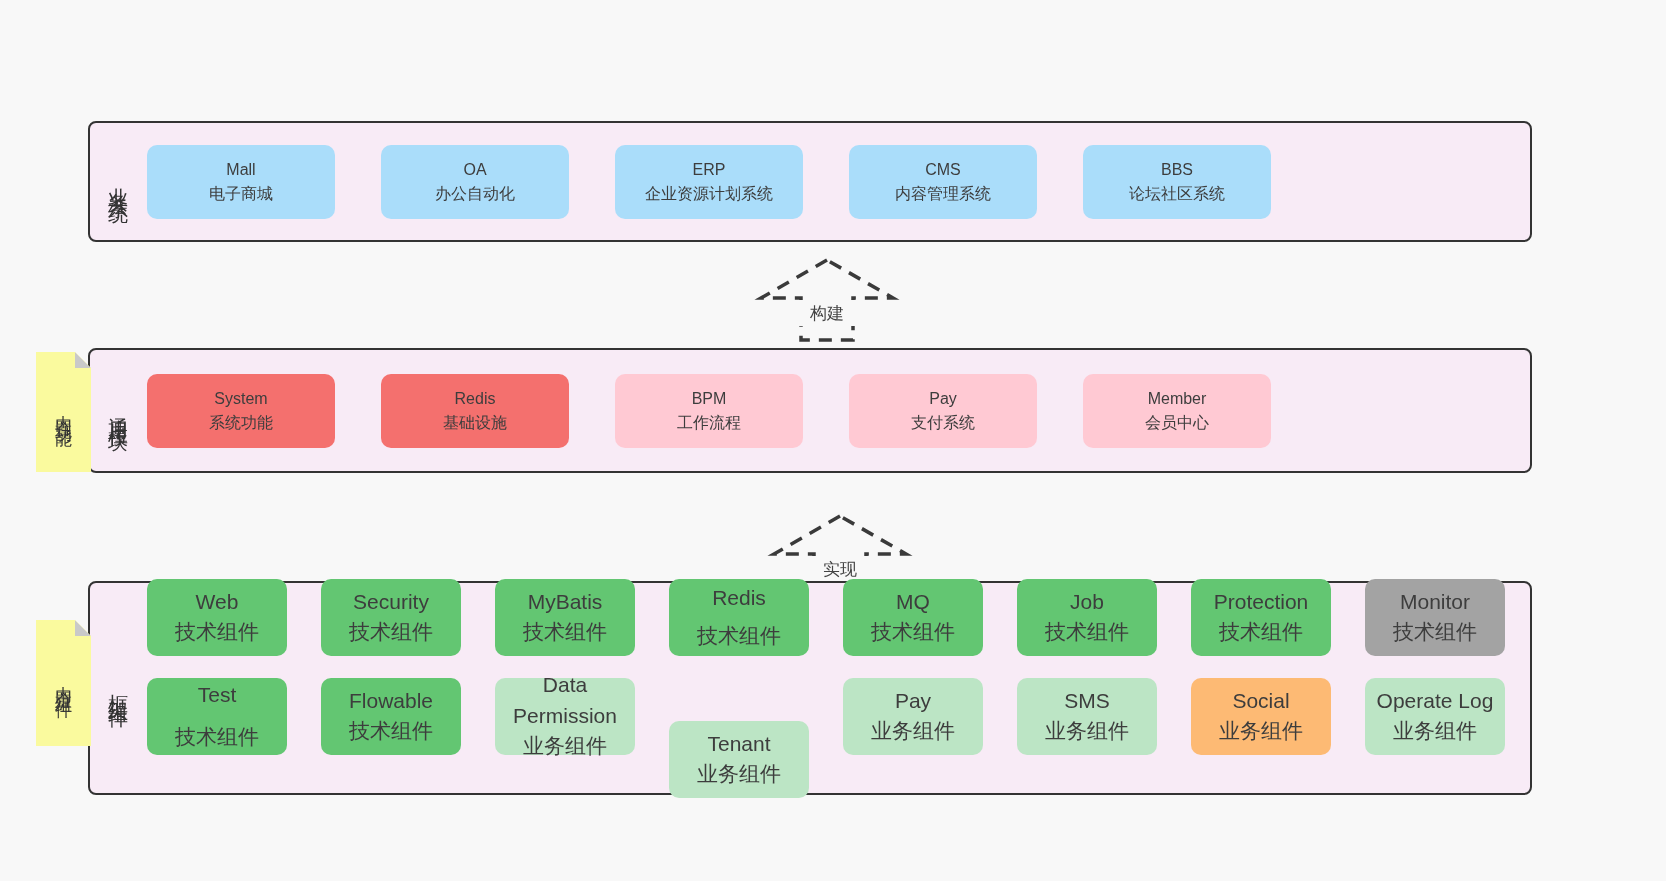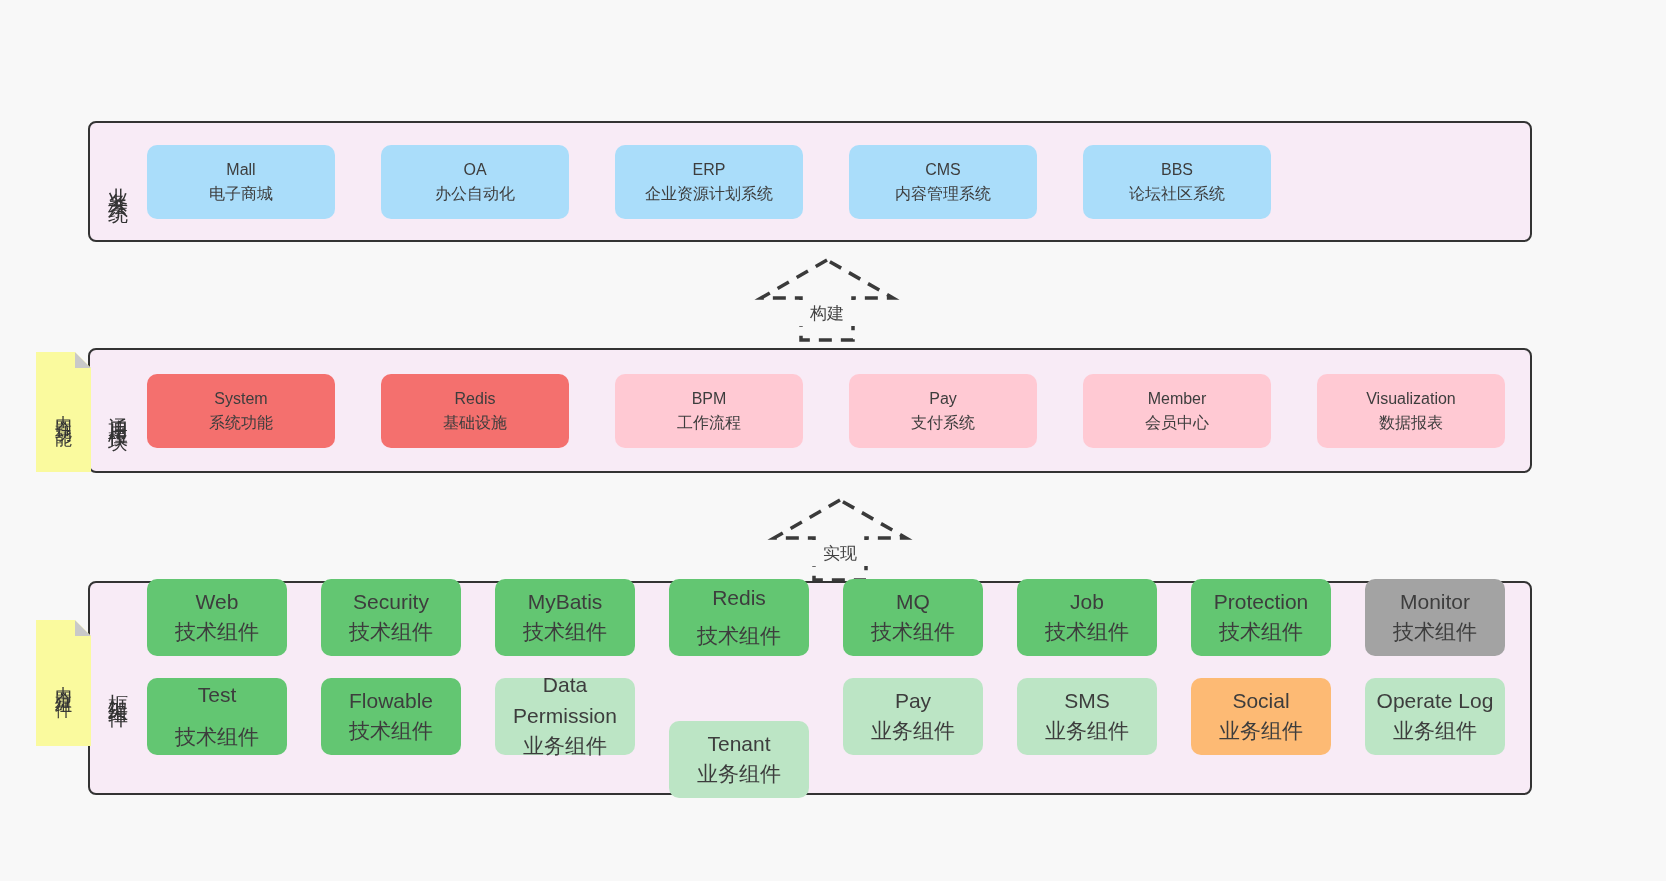--- a/index.html
+++ b/index.html
@@ -153,33 +153,29 @@
           <div class="box-desc">工作流程</div>
         </div>
         <div class="box" style="background: rgb(255, 201, 211);">
           <div class="box-name">Pay</div>
           <div class="box-desc">支付系统</div>
         </div>
         <div class="box" style="background: rgb(255, 201, 211);">
           <div class="box-name">Member</div>
           <div class="box-desc">会员中心</div>
         </div>
-        <div class="box" style="background: rgb(255, 201, 211);">
-          <div class="box-name">Visualization</div>
-          <div class="box-desc">数据报表</div>
-        </div>
       </div>
   </section>
 
   <div class="note" style="top:352px; height:120px;">
     <span class="fold"></span>
     <span class="v-text">内置功能</span>
   </div>
 
-  <div class="arrow" style="left:770px; top:498px;">
+  <div class="arrow" style="left:770px; top:514px;">
     <svg viewBox="0 0 140 84">
       <polygon points="70,2 4,40 44,40 44,82 96,82 96,40 136,40" fill="none" stroke="#3a3a3a" stroke-width="3.5" stroke-dasharray="13 9"></polygon>
       <rect x="40" y="42" width="60" height="26" fill="#f8f8f8"></rect>
       <text x="70" y="61" text-anchor="middle">实现</text>
     </svg>
   </div>
 
   <section class="layer" style="top:581px; height:214px;">
     <div class="layer-label-col">
       <span class="v-text">框架组件</span>

